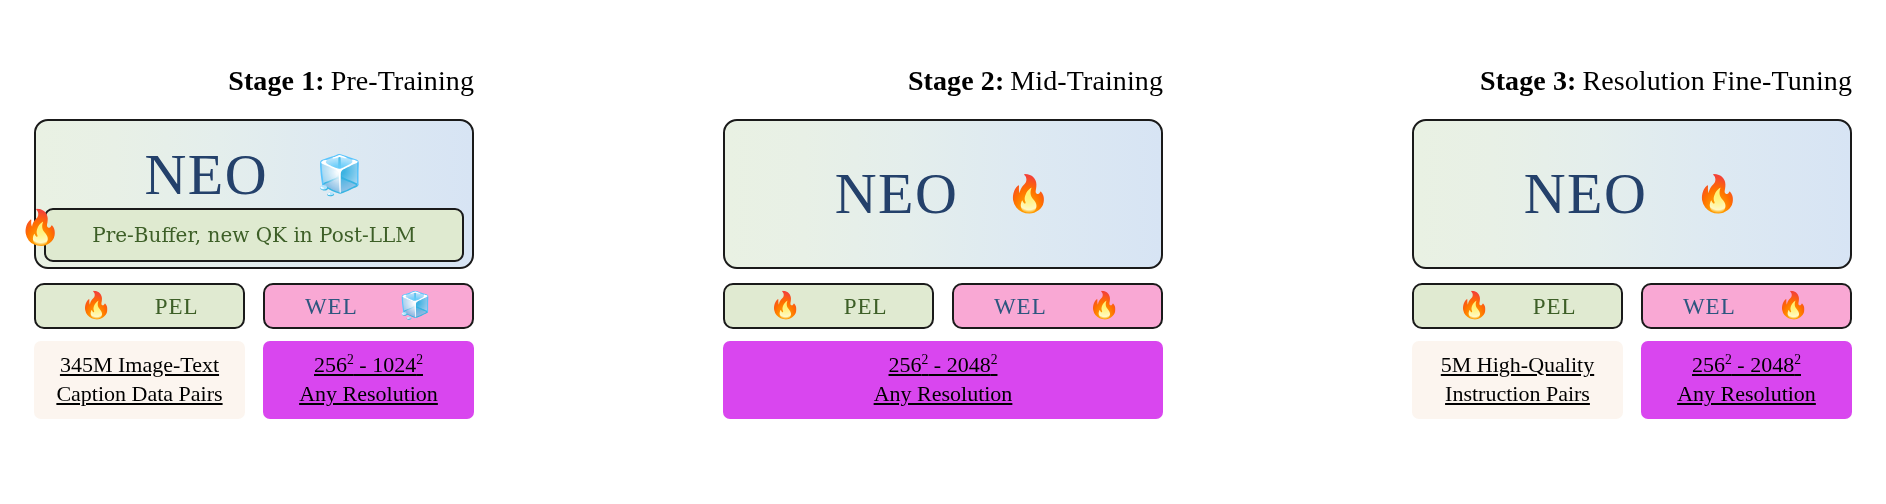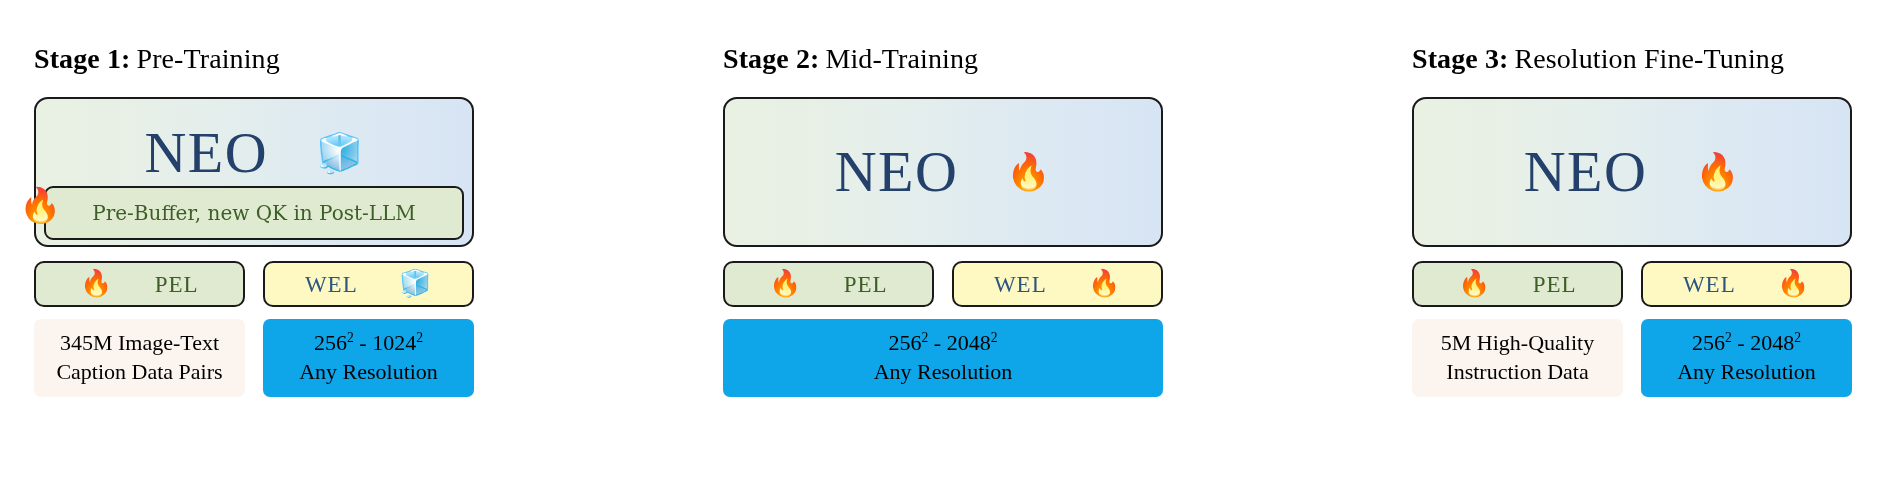--- a/index.html
+++ b/index.html
@@ -29,27 +29,28 @@
   .stage {
     position: relative;
     width: 440px;
     display: flex;
     flex-direction: column;
     align-items: stretch;
   }
 
   
   .stage-title {
-    text-align: left;
+    text-align: right;
     font-size: 28px;
     line-height: 34px;
     color: #000000;
     white-space: nowrap;
     margin-bottom: 21px;
     letter-spacing: 0.1px;
+    margin-top: 22px;
   }
   .stage-title .tl-bold {
     font-weight: bold;
   }
   .stage-title .tl-rest {
     font-weight: normal;
     margin-left: 6px;
   }
 
   
@@ -149,21 +150,21 @@
     display: flex;
     flex-direction: row;
     align-items: center;
     justify-content: center;
     gap: 42px;
   }
   .expert-box.pel {
     background: #e0ead1;
   }
   .expert-box.wel {
-    background: #fef9c3;
+    background: #f9a8d4;
   }
   .expert-label {
     font-family: Liberation Serif, serif;
     font-size: 23px;
     line-height: 23px;
     letter-spacing: 1px;
   }
   .expert-box.pel .expert-label { color: #3d5f27; }
   .expert-box.wel .expert-label { color: #2d567f; }
   .expert-emoji {
@@ -171,33 +172,34 @@
     line-height: 26px;
     user-select: none;
   }
 
   
   .caption-row {
     display: flex;
     flex-direction: row;
     gap: 18px;
     margin-top: 12px;
+    text-decoration: underline;
   }
   .caption-box {
     flex: 1 1 0;
     border-radius: 7px;
     box-sizing: border-box;
     padding: 9px 4px 11px 4px;
     text-align: center;
     font-size: 22px;
     line-height: 29px;
     color: #000000;
   }
   .caption-box.data { background: #fcf5ef; }
-  .caption-box.res  { background: #0ea5e9; }
+  .caption-box.res  { background: #d946ef; }
   .caption-line { white-space: nowrap; }
   .caption-line sup {
     font-size: 0.62em;
     vertical-align: super;
     line-height: 0;
   }
 </style>
 </head>
 <body>
 
@@ -292,21 +294,21 @@
       </div>
       <div class="expert-box wel">
         <span class="expert-label">WEL</span>
         <span class="expert-emoji">🔥</span>
       </div>
     </div>
 
     <div class="caption-row">
       <div class="caption-box data">
         <div class="caption-line">5M High-Quality</div>
-        <div class="caption-line">Instruction Data</div>
+        <div class="caption-line">Instruction Pairs</div>
       </div>
       <div class="caption-box res">
         <div class="caption-line"><span>256</span><sup>2</sup><span> - 2048</span><sup>2</sup></div>
         <div class="caption-line">Any Resolution</div>
       </div>
     </div>
   </div>
 
 </div>
 

